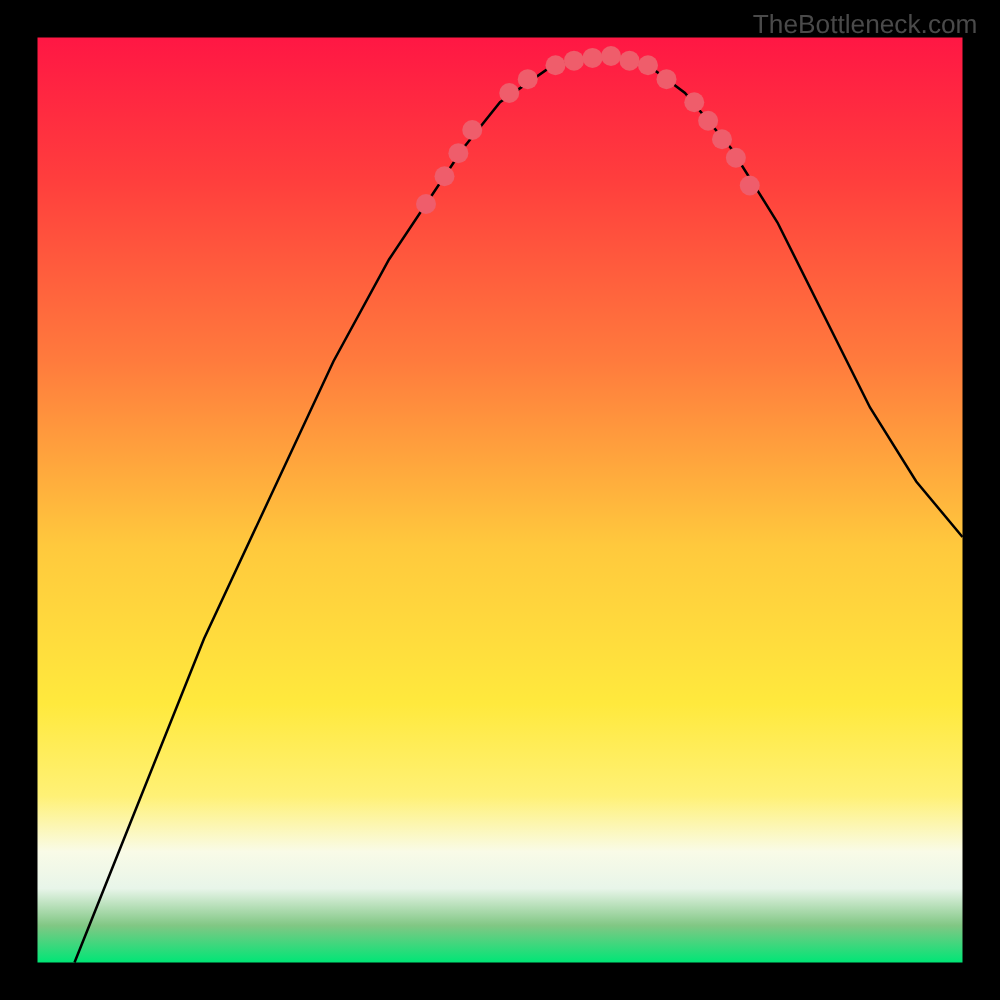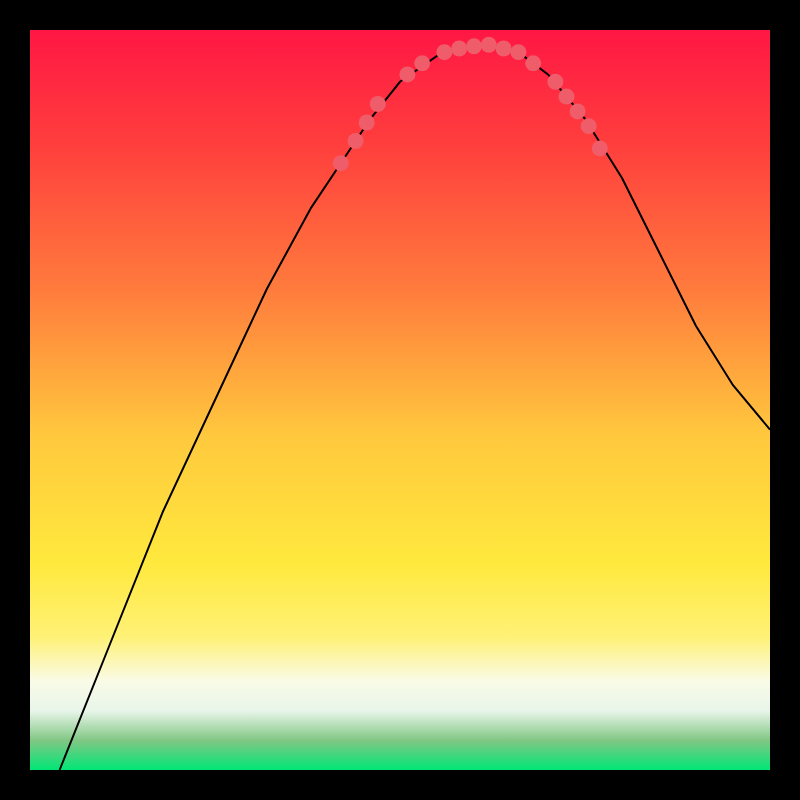--- a/index.html
+++ b/index.html
@@ -66,13 +66,14 @@
         <circle cx="503.6" cy="48.5" r="8" fill="#ef5d6b"></circle>
         <circle cx="518.4" cy="52.2" r="8" fill="#ef5d6b"></circle>
         <circle cx="533.2" cy="63.3" r="8" fill="#ef5d6b"></circle>
         <circle cx="555.4" cy="81.8" r="8" fill="#ef5d6b"></circle>
         <circle cx="566.5" cy="96.6" r="8" fill="#ef5d6b"></circle>
         <circle cx="577.6" cy="111.4" r="8" fill="#ef5d6b"></circle>
         <circle cx="588.7" cy="126.2" r="8" fill="#ef5d6b"></circle>
         <circle cx="599.8" cy="148.4" r="8" fill="#ef5d6b"></circle>
       </g>
   </svg>
+  <div class="watermark">TheBottleneck.com</div>
 </div>
 
 </body></html>

